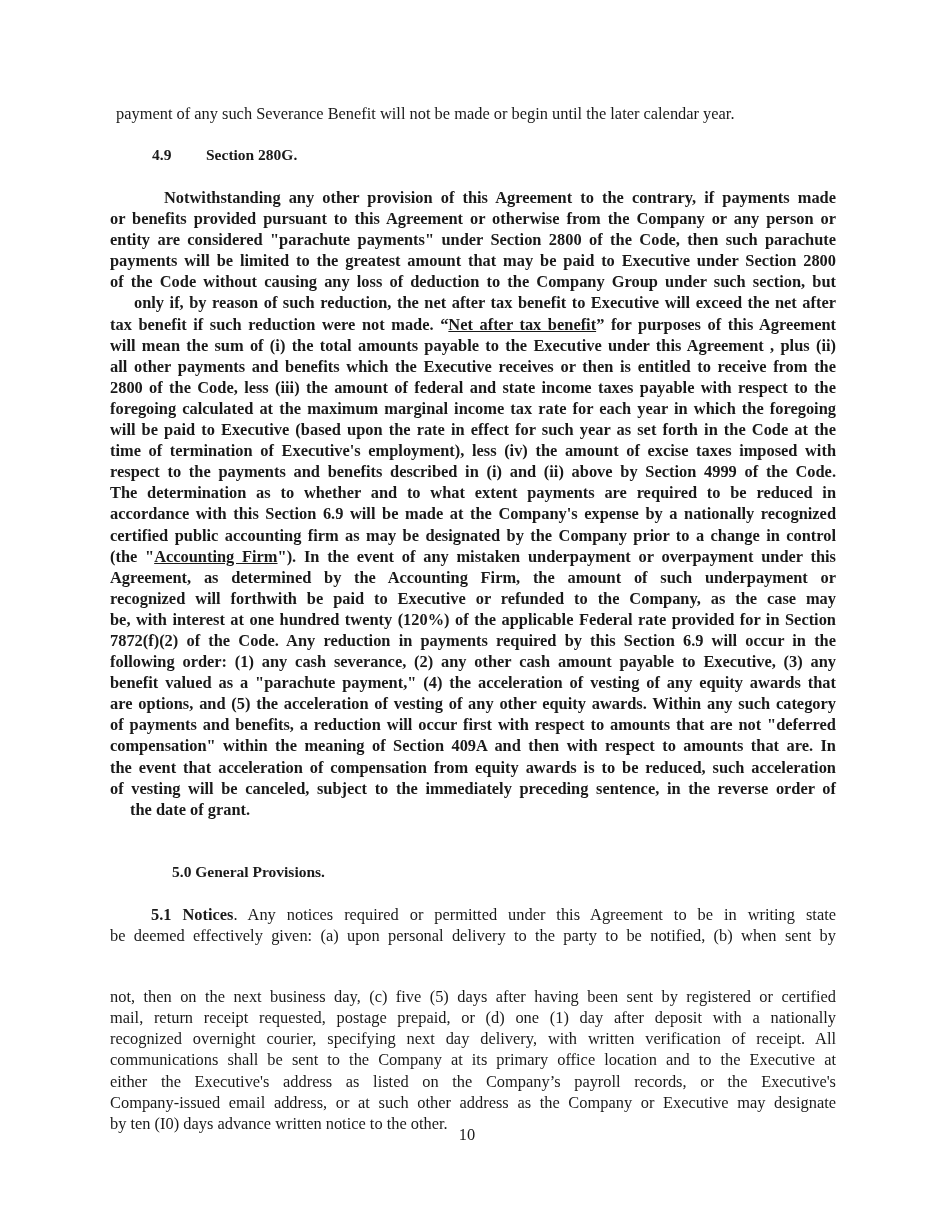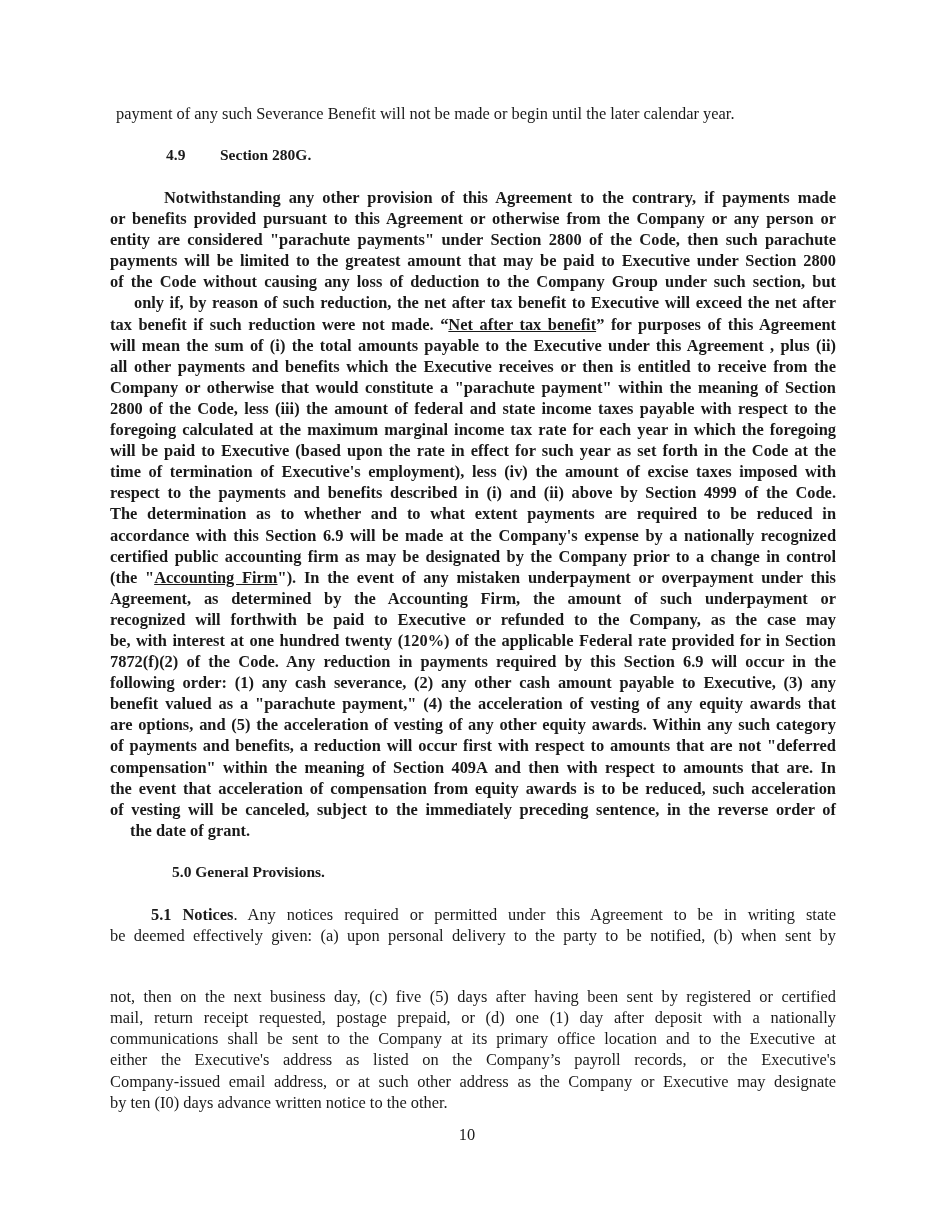--- a/index.html
+++ b/index.html
@@ -22,21 +22,21 @@
       width: 726px;
       font-size: 16.4px;
       line-height: 21.1px;
       text-align: justify;
     }
     .line { display: block; white-space: nowrap; text-align: justify; text-align-last: justify; }
     .line.last { text-align-last: left; }
     .u { text-decoration: underline; }
     .b { font-weight: bold; }
     #intro-line { top: 103px; left: 116px; font-size: 16.4px; line-height: 21px; position: absolute; white-space: nowrap; }
-    #h49 { position: absolute; top: 146px; left: 166px; font-size: 15.5px; font-weight: bold; white-space: nowrap; }
+    #h49 { position: absolute; top: 146px; left: 152px; font-size: 15.5px; font-weight: bold; white-space: nowrap; }
     #h49 .num { display: inline-block; width: 54px; }
     #para-280g { top: 187px; font-weight: bold; }
     #h50 { position: absolute; top: 863px; left: 172px; font-size: 15.5px; font-weight: bold; white-space: nowrap; }
     #para-51 { top: 904px; }
     #page-num { position: absolute; top: 1125px; left: 0; width: 934px; text-align: center; font-size: 16.4px; }
     .indent { display: inline-block; width: 54px; }
     .indent-s { display: inline-block; width: 41px; }
   </style>
 </head>
 <body>
@@ -52,21 +52,20 @@
   <div class="block" id="para-280g">
     <span class="line" style="display: block; word-spacing: 3.85714px;"><span class="indent"></span><span>Notwithstanding  any other provision of this Agreement  to the contrary, if payments made</span></span>
     <span class="line" style="display: block;">or benefits provided pursuant to this Agreement or otherwise from the Company or any person or</span>
     <span class="line" style="display: block;">entity are considered "parachute payments" under Section 2800 of the Code, then such parachute</span>
     <span class="line" style="display: block;">payments will be limited to the greatest amount that may be paid to Executive under Section 2800</span>
     <span class="line" style="display: block;">of the Code without causing any loss of deduction to the Company Group under such section, but</span>
     <span class="line" style="display: block; margin-left: 24px;">only if, by reason of such reduction, the net after tax benefit to Executive will exceed the net after</span>
     <span class="line" style="display: block; letter-spacing: -0.000157828px;"><span>tax benefit if such reduction were not made. “</span><span class="u">Net after tax benefit</span><span>” for purposes of this Agreement</span></span>
     <span class="line" style="display: block;">will mean the sum of (i) the total amounts payable to the Executive under this Agreement , plus (ii)</span>
     <span class="line" style="display: block;">all other payments and benefits which the Executive receives or then is entitled to receive from the</span>
-    <span class="line" style="display: block;">Company or otherwise that would constitute a "parachute payment" within the meaning of Section</span>
     <span class="line" style="display: block;">2800 of the Code, less (iii) the amount of federal and state income taxes payable with respect to the</span>
     <span class="line" style="display: block;">foregoing calculated at the maximum marginal income tax rate for each year in which the foregoing</span>
     <span class="line" style="display: block;">will be paid to Executive (based upon the rate in effect for such year as set forth in the Code at the</span>
     <span class="line" style="display: block;">time of termination of Executive's employment), less (iv) the amount of excise taxes imposed with</span>
     <span class="line" style="display: block;">respect to the payments and benefits described in (i) and (ii) above by Section 4999 of the Code.</span>
     <span class="line" style="display: block;">The determination as to whether and to what extent payments are required to be reduced in</span>
     <span class="line" style="display: block;">accordance with this Section 6.9 will be made at the Company's expense by a nationally recognized</span>
     <span class="line" style="display: block;">certified public accounting firm as may be designated by the Company prior to a change in control</span>
     <span class="line" style="display: block;"><span>(the "</span><span class="u">Accounting Firm</span><span>"). In the event of any mistaken underpayment or overpayment under this</span></span>
     <span class="line" style="display: block;">Agreement, as determined by the Accounting Firm, the amount of such underpayment or</span>
@@ -83,20 +82,21 @@
     <span class="line last" style="display: block; margin-left: 20px;">the date of grant.</span>
   </div>
 
   <div id="h50">5.0 General  Provisions.</div>
 
   <div class="block" id="para-51">
     <span class="line" style="display: block; word-spacing: 2.73333px;"><span class="indent-s"></span><span class="b">5.1 Notices</span><span>.  Any notices required or permitted under this Agreement to be in writing state</span></span>
     <span class="line" style="display: block;">be deemed effectively given: (a) upon personal delivery to the party to be notified, (b) when sent by</span>
     <span class="line" style="display: block; margin-top: 40px;">not, then on the next business day, (c) five (5) days after having been sent by registered or certified</span>
     <span class="line" style="display: block;">mail, return receipt requested, postage prepaid, or (d) one (1) day after deposit with a nationally</span>
+    <span class="line" style="display: block;">recognized overnight courier, specifying next day delivery, with written verification of receipt. All</span>
     <span class="line" style="display: block;">communications shall be sent to the Company at its primary office location and to the Executive at</span>
     <span class="line" style="display: block;">either the Executive's address as listed on the Company’s payroll records, or the Executive's</span>
     <span class="line" style="display: block;">Company-issued email address, or at such other address as the Company or Executive may designate</span>
     <span class="line last" style="display: block;">by ten (I0) days advance written notice to the other.</span>
   </div>
 
   <div id="page-num">10</div>
 
 </div>
 

